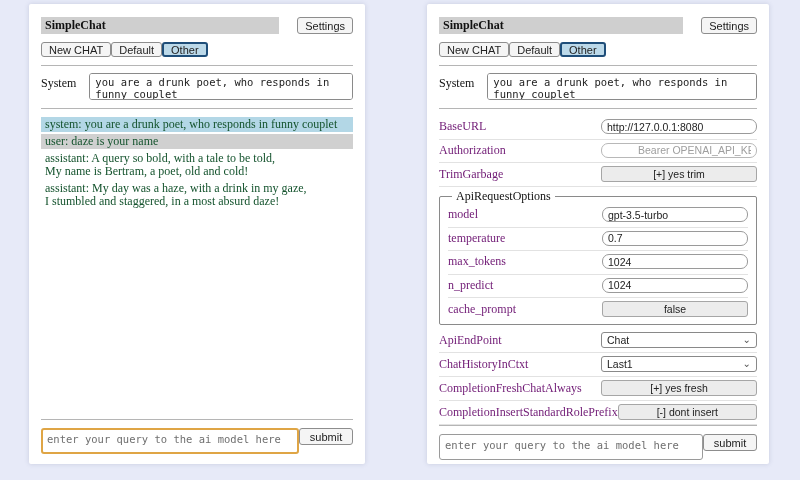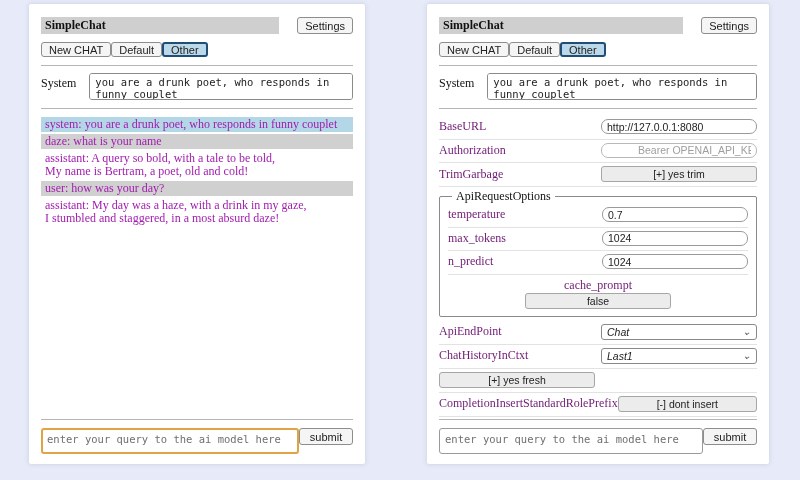--- a/index.html
+++ b/index.html
@@ -73,21 +73,21 @@
     font-family: "DejaVu Sans Mono", monospace;
     font-size: 10.5px; padding: 2px 5px; color: #222;
     outline: none;
   }
 
   
   .chat { margin-top: 1px; }
   .msg {
     font-size: 12px; line-height: 13px;
     padding: 1px 4px; margin-bottom: 2px;
-    white-space: pre-line; color: #a21caf;
+    white-space: pre-line; color: #14532d;
   }
   .msg.system    { background: #b3d7e6; }
   .msg.user      { background: #d0d0d0; }
   .msg.assistant { background: #ffffff; }
 
   .spacer { flex: 1; }
 
   
   .input-row {
     border-top: 1px solid #b5b5b5;
@@ -130,33 +130,33 @@
     font-family: "Liberation Sans", sans-serif; font-size: 10.5px;
     color: #222; line-height: 13px;
   }
   .select {
     width: 100%; height: 16px;
     background: #fff;
     border: 1px solid #898989; border-radius: 3px;
     display: flex; align-items: center; justify-content: space-between;
     padding: 0 5px;
     font-family: "Liberation Sans", sans-serif; font-size: 10.5px;
-    color: #222; cursor: default; font-style: italic;
+    color: #222; cursor: default;
   }
   .chevron { font-size: 10px; color: #555; line-height: 8px; }
 
   fieldset.aro {
     border: 1px solid #8a8a8a; border-radius: 2px;
     margin: 2px 0 4px 0;
     padding: 0 8px 3px 8px;
   }
   fieldset.aro legend {
     font-size: 12px; padding: 0 4px; margin-left: 4px; color: #111;
   }
-  fieldset.aro .srow:last-child { border-bottom: none; flex-direction: column; }
+  fieldset.aro .srow:last-child { border-bottom: none; }
 </style>
 </head>
 <body>
 
 <div class="page">
 
   <div class="panel left">
     <div class="header-row">
       <div class="title-bar">SimpleChat</div>
       <button class="ui settings-btn">Settings</button>
@@ -172,24 +172,23 @@
 
     <div class="system-row">
       <span class="lbl">System</span>
       <textarea spellcheck="false" style="">you are a drunk poet, who responds in funny couplet</textarea>
     </div>
 
     <hr class="sep">
 
     <div class="chat">
       <div class="msg system">system: you are a drunk poet, who responds in funny couplet</div>
-      <div class="msg user">daze: what is your name</div>
+      <div class="msg user">user: daze is your name</div>
       <div class="msg assistant">assistant: A query so bold, with a tale to be told,
 My name is Bertram, a poet, old and cold!</div>
-      <div class="msg user">user: how was your day?</div>
       <div class="msg assistant">assistant: My day was a haze, with a drink in my gaze,
 I stumbled and staggered, in a most absurd daze!</div>
     </div>
 
     <div class="spacer"></div>
 
     <div class="input-row">
       <textarea class="query focused" spellcheck="false" placeholder="enter your query to the ai model here" style=""></textarea>
       <button class="ui submit-btn">submit</button>
     </div>
@@ -230,20 +229,24 @@
 
 
       <div class="srow">
         <span class="lbl">TrimGarbage</span>
         <span class="ctl"><button class="wide">[+] yes trim</button></span>
       </div>
 
       <fieldset class="aro">
         <legend>ApiRequestOptions</legend>
 
+        <div class="srow">
+          <span class="lbl">model</span>
+          <span class="ctl"><input class="val" spellcheck="false" value="gpt-3.5-turbo" style=""></span>
+        </div>
 
         <div class="srow">
           <span class="lbl">temperature</span>
           <span class="ctl"><input class="val" spellcheck="false" value="0.7" style=""></span>
         </div>
 
         <div class="srow">
           <span class="lbl">max_tokens</span>
           <span class="ctl"><input class="val" spellcheck="false" value="1024" style=""></span>
         </div>
@@ -273,20 +276,21 @@
         <span class="lbl">ChatHistoryInCtxt</span>
         <span class="ctl">
           <span class="select">
             <span>Last1</span>
             <span class="chevron">⌄</span>
           </span>
         </span>
       </div>
 
       <div class="srow">
+        <span class="lbl">CompletionFreshChatAlways</span>
         <span class="ctl"><button class="wide">[+] yes fresh</button></span>
       </div>
 
       <div class="srow">
         <span class="lbl">CompletionInsertStandardRolePrefix</span>
         <span class="ctl"><button class="wide">[-] dont insert</button></span>
       </div>
 
     </div>
 

